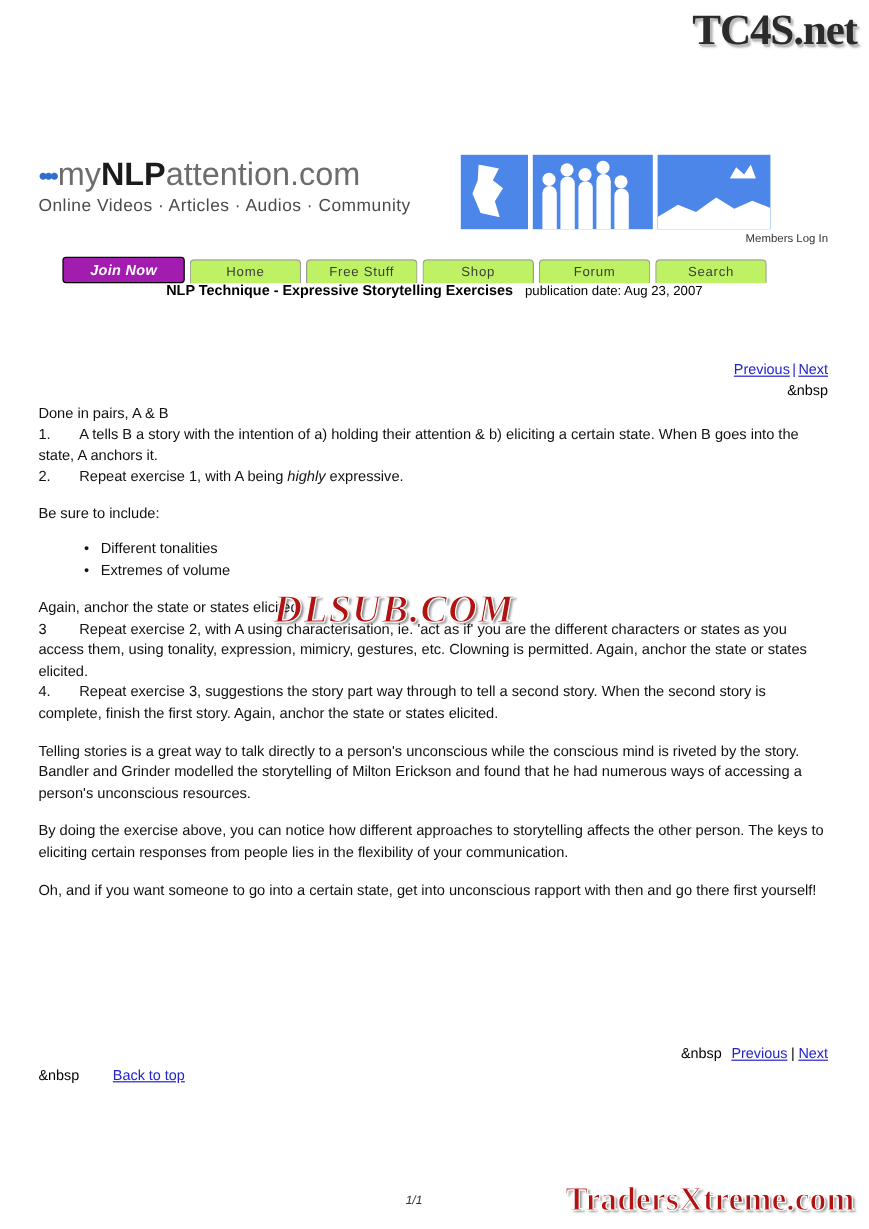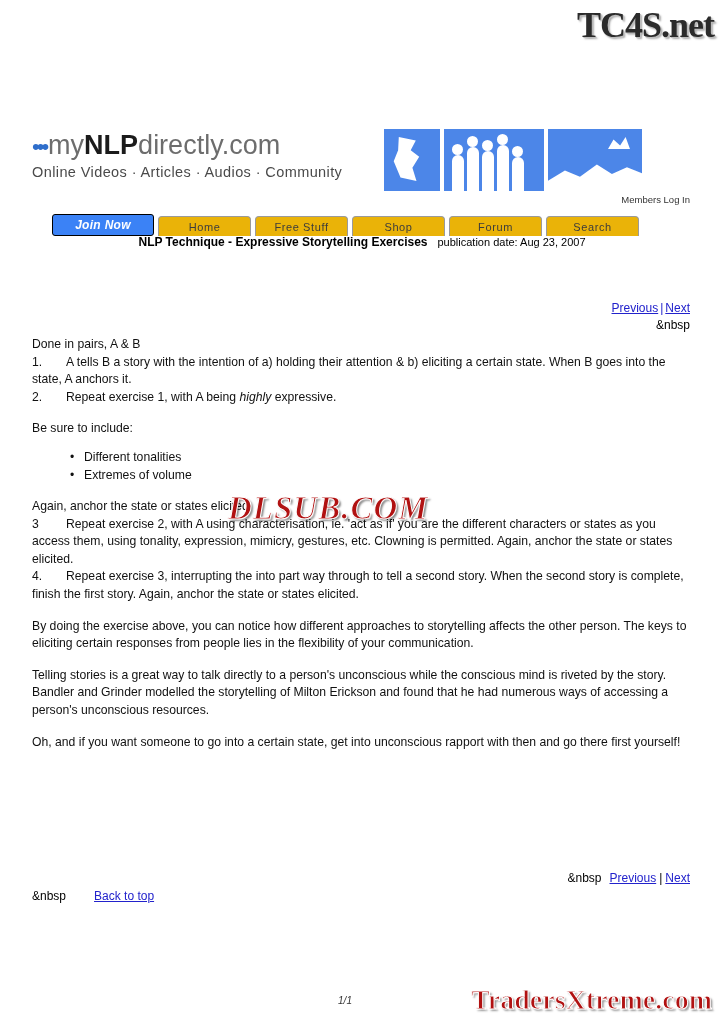--- a/index.html
+++ b/index.html
@@ -150,36 +150,36 @@
     position: absolute;
     left: 52px;
     top: 214px;
     display: flex;
     align-items: flex-end;
     gap: 4px;
   }
   .join-now {
     width: 100px;
     height: 20px;
-    background: #3b82f6;
+    background: #a21caf;
     border: 1px solid #000;
     border-radius: 3px;
     color: #ffffff;
     font-size: 12px;
     font-weight: bold;
     font-style: italic;
     display: flex;
     align-items: center;
     justify-content: center;
     letter-spacing: 0.3px;
   }
   .nav-tab {
     width: 91px;
     height: 19px;
-    background: #eab308;
+    background: #bef264;
     border: 1px solid #9a9a9a;
     border-bottom: none;
     border-radius: 4px 4px 0 0;
     font-size: 11px;
     color: #3c3c3c;
     display: flex;
     align-items: center;
     justify-content: center;
     letter-spacing: 0.6px;
   }
@@ -311,21 +311,21 @@
 </style>
 </head>
 <body>
 
 <div class="tc4s-watermark">TC4S.net</div>
 
 <div class="masthead">
 
   <div class="logo-block">
     <div class="logo-line1">
-      <span class="dots">•••</span><span class="my">my</span><span class="nlp">NLP</span><span class="rest">directly.com</span>
+      <span class="dots">•••</span><span class="my">my</span><span class="nlp">NLP</span><span class="rest">attention.com</span>
     </div>
     <div class="logo-line2">Online Videos · Articles · Audios · Community</div>
   </div>
 
   <div class="hero-imgs">
     <div class="hero a">
       <div class="sil-map"></div>
     </div>
     <div class="hero b">
       <div class="sil-people">
@@ -379,26 +379,26 @@
 
   <ul class="bullets">
     <li>Different tonalities</li>
     <li>Extremes of volume</li>
   </ul>
 
   <p class="gap">Again, anchor the state or states elicited.</p>
 
   <p><span class="num">3</span><span>Repeat exercise 2, with A using characterisation, ie. 'act as if' you are the different characters or states as you access them, using tonality, expression, mimicry, gestures, etc. Clowning is permitted. Again, anchor the state or states elicited.</span></p>
 
-  <p><span class="num">4.</span><span>Repeat exercise 3, interrupting the into part way through to tell a second story. When the second story is complete, finish the first story. Again, anchor the state or states elicited.</span></p>
-
+  <p><span class="num">4.</span><span>Repeat exercise 3, suggestions the story part way through to tell a second story. When the second story is complete, finish the first story. Again, anchor the state or states elicited.</span></p>
+
+
+  <p class="gap">Telling stories is a great way to talk directly to a person's unconscious while the conscious mind is riveted by the story. Bandler and Grinder modelled the storytelling of Milton Erickson and found that he had numerous ways of accessing a person's unconscious resources.</p>
 
   <p class="gap">By doing the exercise above, you can notice how different approaches to storytelling affects the other person. The keys to eliciting certain responses from people lies in the flexibility of your communication.</p>
-
-  <p class="gap">Telling stories is a great way to talk directly to a person's unconscious while the conscious mind is riveted by the story. Bandler and Grinder modelled the storytelling of Milton Erickson and found that he had numerous ways of accessing a person's unconscious resources.</p>
 
   <p class="gap">Oh, and if you want someone to go into a certain state, get into unconscious rapport with then and go there first yourself!</p>
 </div>
 
 <div class="dlsub">DLSUB.COM</div>
 
 <div class="botnav">
   <span class="nb">&amp;nbsp</span><a href="#">Previous</a><span class="sep" style="padding:0 3px;">|</span><a href="#">Next</a>
 </div>
 

